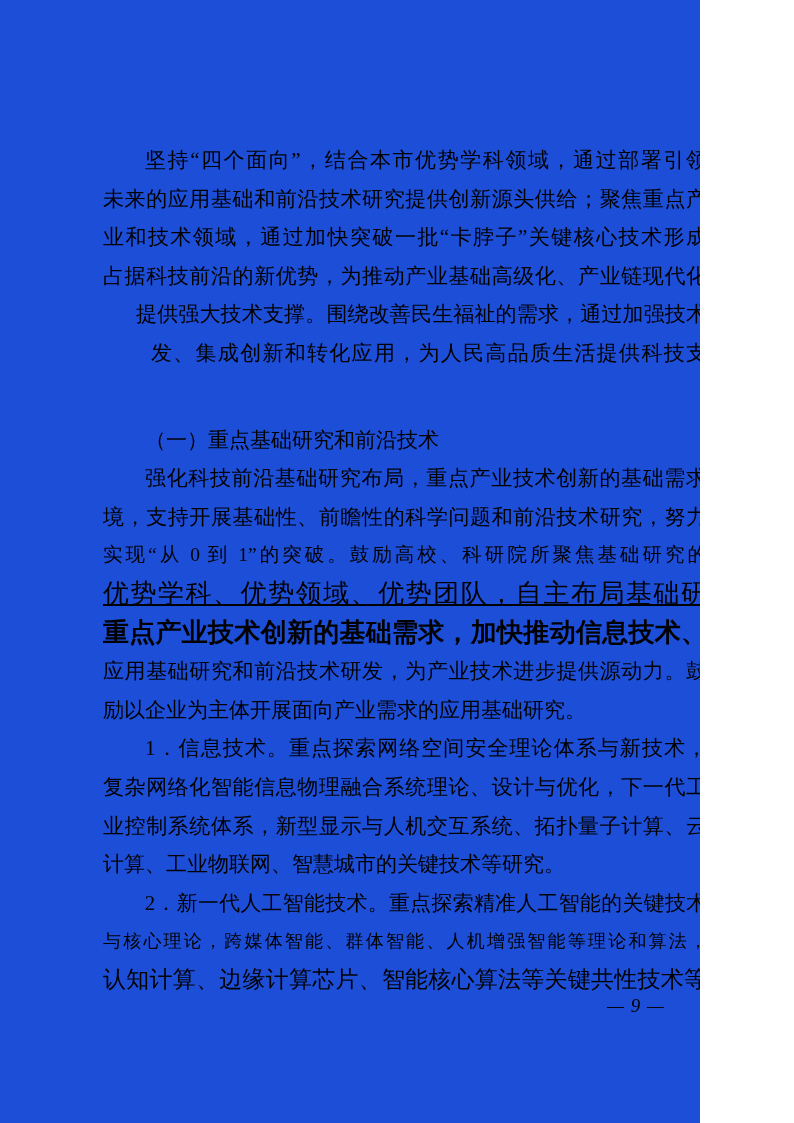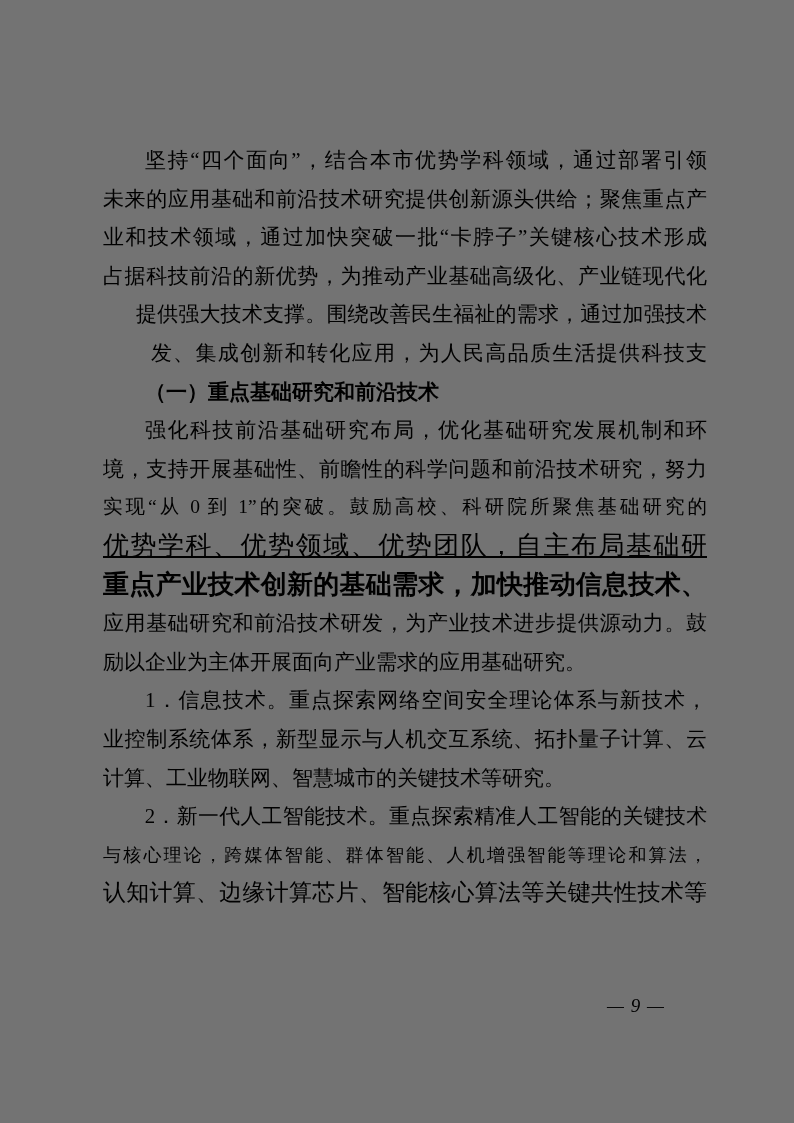--- a/index.html
+++ b/index.html
@@ -2,23 +2,23 @@
 <html><head>
 <meta charset="utf-8">
 <style>
   html, body {
     margin: 0;
     padding: 0;
     background: #ffffff;
   }
   .page {
     position: relative;
-    width: 794px;
+    width: 700px;
     height: 1123px;
-    background: #737373;
+    background: #1d4ed8;
     color: #000000;
     font-family: "Liberation Serif", "DejaVu Serif", serif;
     overflow: hidden;
   }
   .text-block {
     position: absolute;
     left: 103px;
     top: 141px;
     width: 604px;
   }
@@ -44,21 +44,22 @@
   .heading2 .line {
     text-align-last: left;
   }
   .heading1 .line {
     font-family: "Liberation Sans", "DejaVu Sans", sans-serif;
     font-weight: bold;
     font-size: 22px;
   }
   .heading2 .line {
     font-size: 22px;
-    font-weight: 700;
+    font-weight: 400;
+    margin-top: 48px;
   }
   .page-number {
     position: absolute;
     left: 598px;
     top: 995px;
     width: 76px;
     text-align: center;
     font-size: 19px;
     font-style: italic;
     letter-spacing: 1px;
@@ -75,30 +76,31 @@
         <div class="line" style="font-size: 21px;">未来的应用基础和前沿技术研究提供创新源头供给；聚焦重点产</div>
         <div class="line" style="font-size: 21px; font-family: Liberation Serif, serif;">业和技术领域，通过加快突破一批“卡脖子”关键核心技术形成</div>
         <div class="line" style="font-size: 21px;">占据科技前沿的新优势，为推动产业基础高级化、产业链现代化</div>
         <div class="line" style="font-size: 21px; margin-left: 33px;">提供强大技术支撑。围绕改善民生福祉的需求，通过加强技术研</div>
         <div class="line last" style="font-size: 21px; margin-left: 48px;">发、集成创新和转化应用，为人民高品质生活提供科技支撑。</div>
       </div>
       <div class="block heading2">
         <div class="line first last" style="font-size: 21px;">（一）重点基础研究和前沿技术</div>
       </div>
       <div class="block paragraph">
-        <div class="line first" style="font-size: 21px;">强化科技前沿基础研究布局，优化基础研究发展机制和环</div>
+        <div class="line first" style="font-size: 21px;">强化科技前沿基础研究布局，重点产业技术创新的基础需求</div>
         <div class="line" style="font-size: 21px;">境，支持开展基础性、前瞻性的科学问题和前沿技术研究，努力</div>
         <div class="line" style="font-size: 19.48px;">实现“从 0 到 1”的突破。鼓励高校、科研院所聚焦基础研究的</div>
         <div class="line" style="font-size: 26px; text-decoration: underline;">优势学科、优势领域、优势团队，自主布局基础研究。围绕本市</div>
         <div class="line" style="font-size: 26px; font-weight: bold;">重点产业技术创新的基础需求，加快推动信息技术、生命科学等</div>
         <div class="line" style="font-size: 21px;">应用基础研究和前沿技术研发，为产业技术进步提供源动力。鼓</div>
         <div class="line last" style="font-size: 21px;">励以企业为主体开展面向产业需求的应用基础研究。</div>
       </div>
       <div class="block list-item">
         <div class="line first" style="font-size: 21px;">1．信息技术。重点探索网络空间安全理论体系与新技术，</div>
+        <div class="line" style="font-size: 21px;">复杂网络化智能信息物理融合系统理论、设计与优化，下一代工</div>
         <div class="line" style="font-size: 21px;">业控制系统体系，新型显示与人机交互系统、拓扑量子计算、云</div>
         <div class="line last" style="font-size: 21px;">计算、工业物联网、智慧城市的关键技术等研究。</div>
       </div>
       <div class="block list-item">
         <div class="line first" style="font-size: 20.83px;">2．新一代人工智能技术。重点探索精准人工智能的关键技术</div>
         <div class="line" style="font-size: 18px;">与核心理论，跨媒体智能、群体智能、人机增强智能等理论和算法，</div>
         <div class="line last" style="font-size: 23px;">认知计算、边缘计算芯片、智能核心算法等关键共性技术等方向。</div>
       </div>
     </main>
   <div class="page-number">— 9 —</div>

